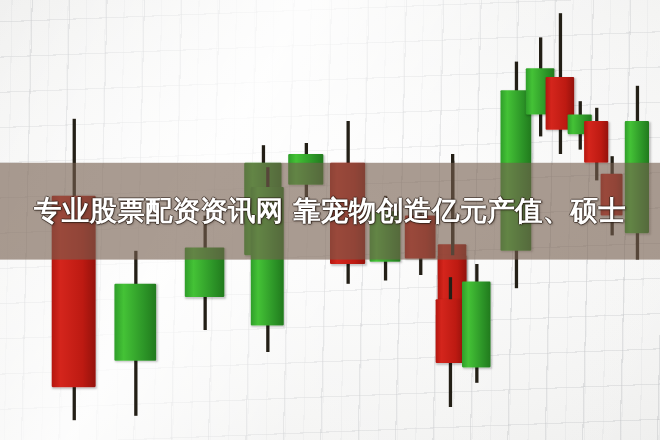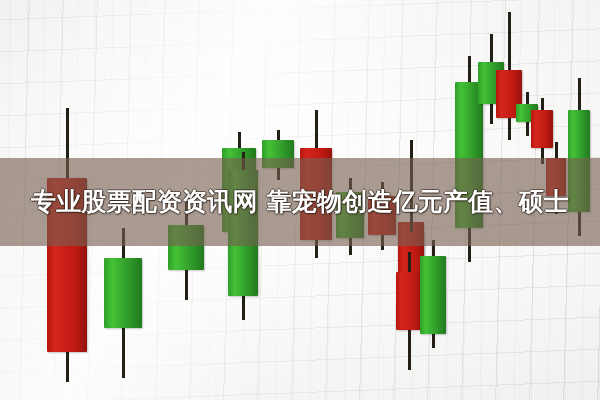--- a/index.html
+++ b/index.html
@@ -215,17 +215,17 @@
       <div class="candle" style="left: 420px; width: 26px; top: 0px; height: 400px;">
         <div class="wick" style="top: 240px; height: 108px;"></div>
         <div class="body up" style="top: 256px; height: 78px;"></div>
       </div>
       <div class="candle" style="left: 228px; width: 30px; top: 0px; height: 400px;">
         <div class="wick" style="top: 152px; height: 168px;"></div>
         <div class="body up" style="top: 170px; height: 126px;"></div>
       </div>
     </div>
 
-  <div id="overlay-band" style="top: 158px; height: 88px;">
+  <div id="overlay-band" style="top: 148px; height: 88px;">
     <div class="headline">专业股票配资资讯网 靠宠物创造亿元产值、硕士</div>
   </div>
 
 </div>
 
 </body></html>

